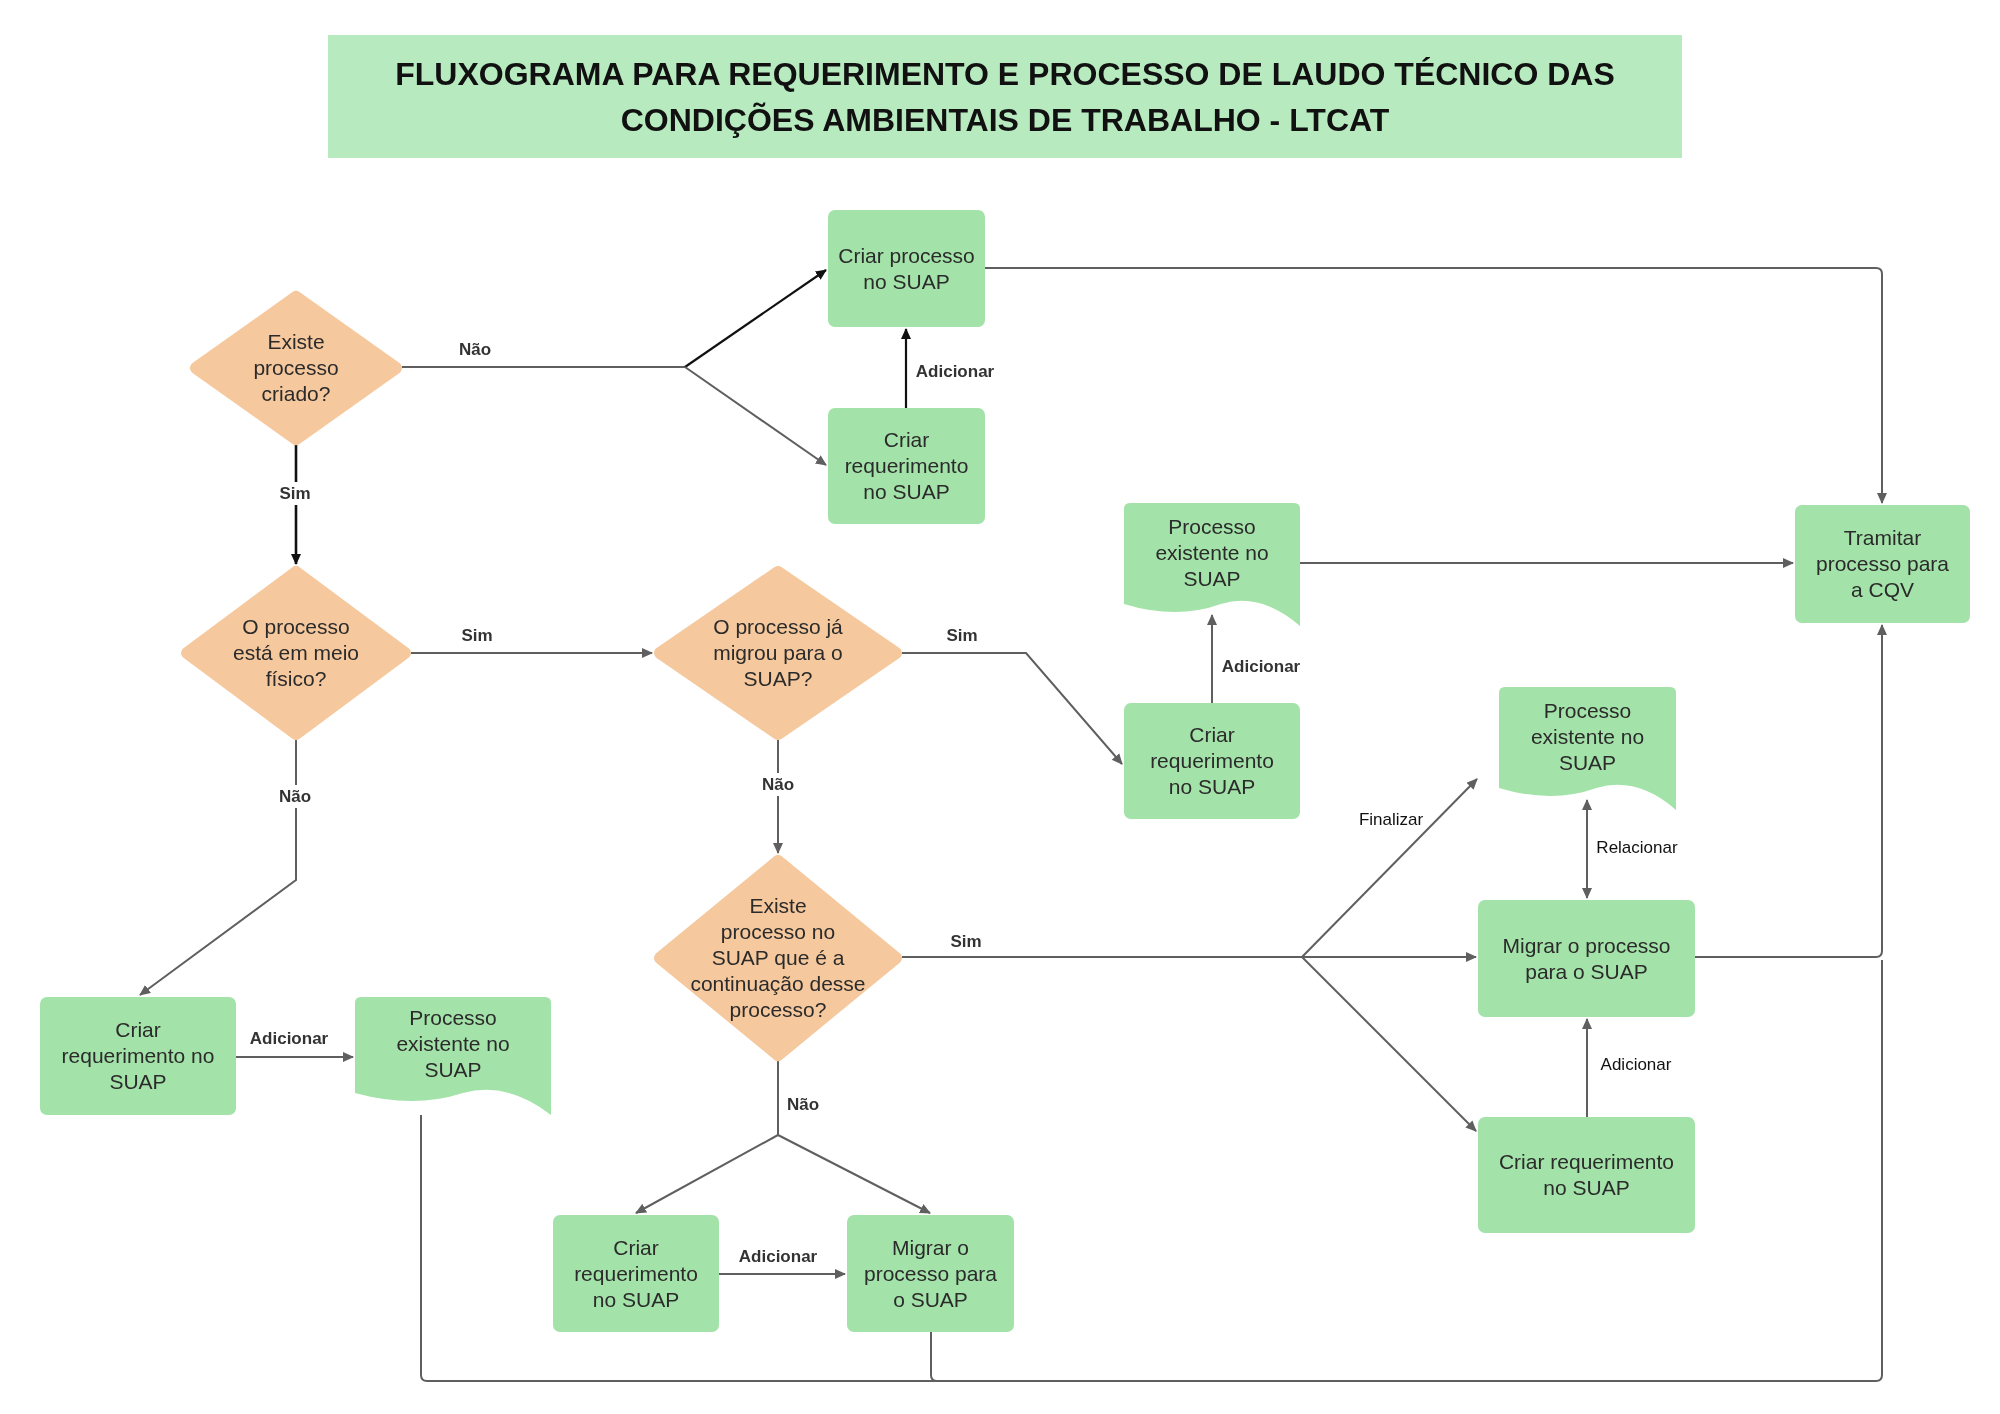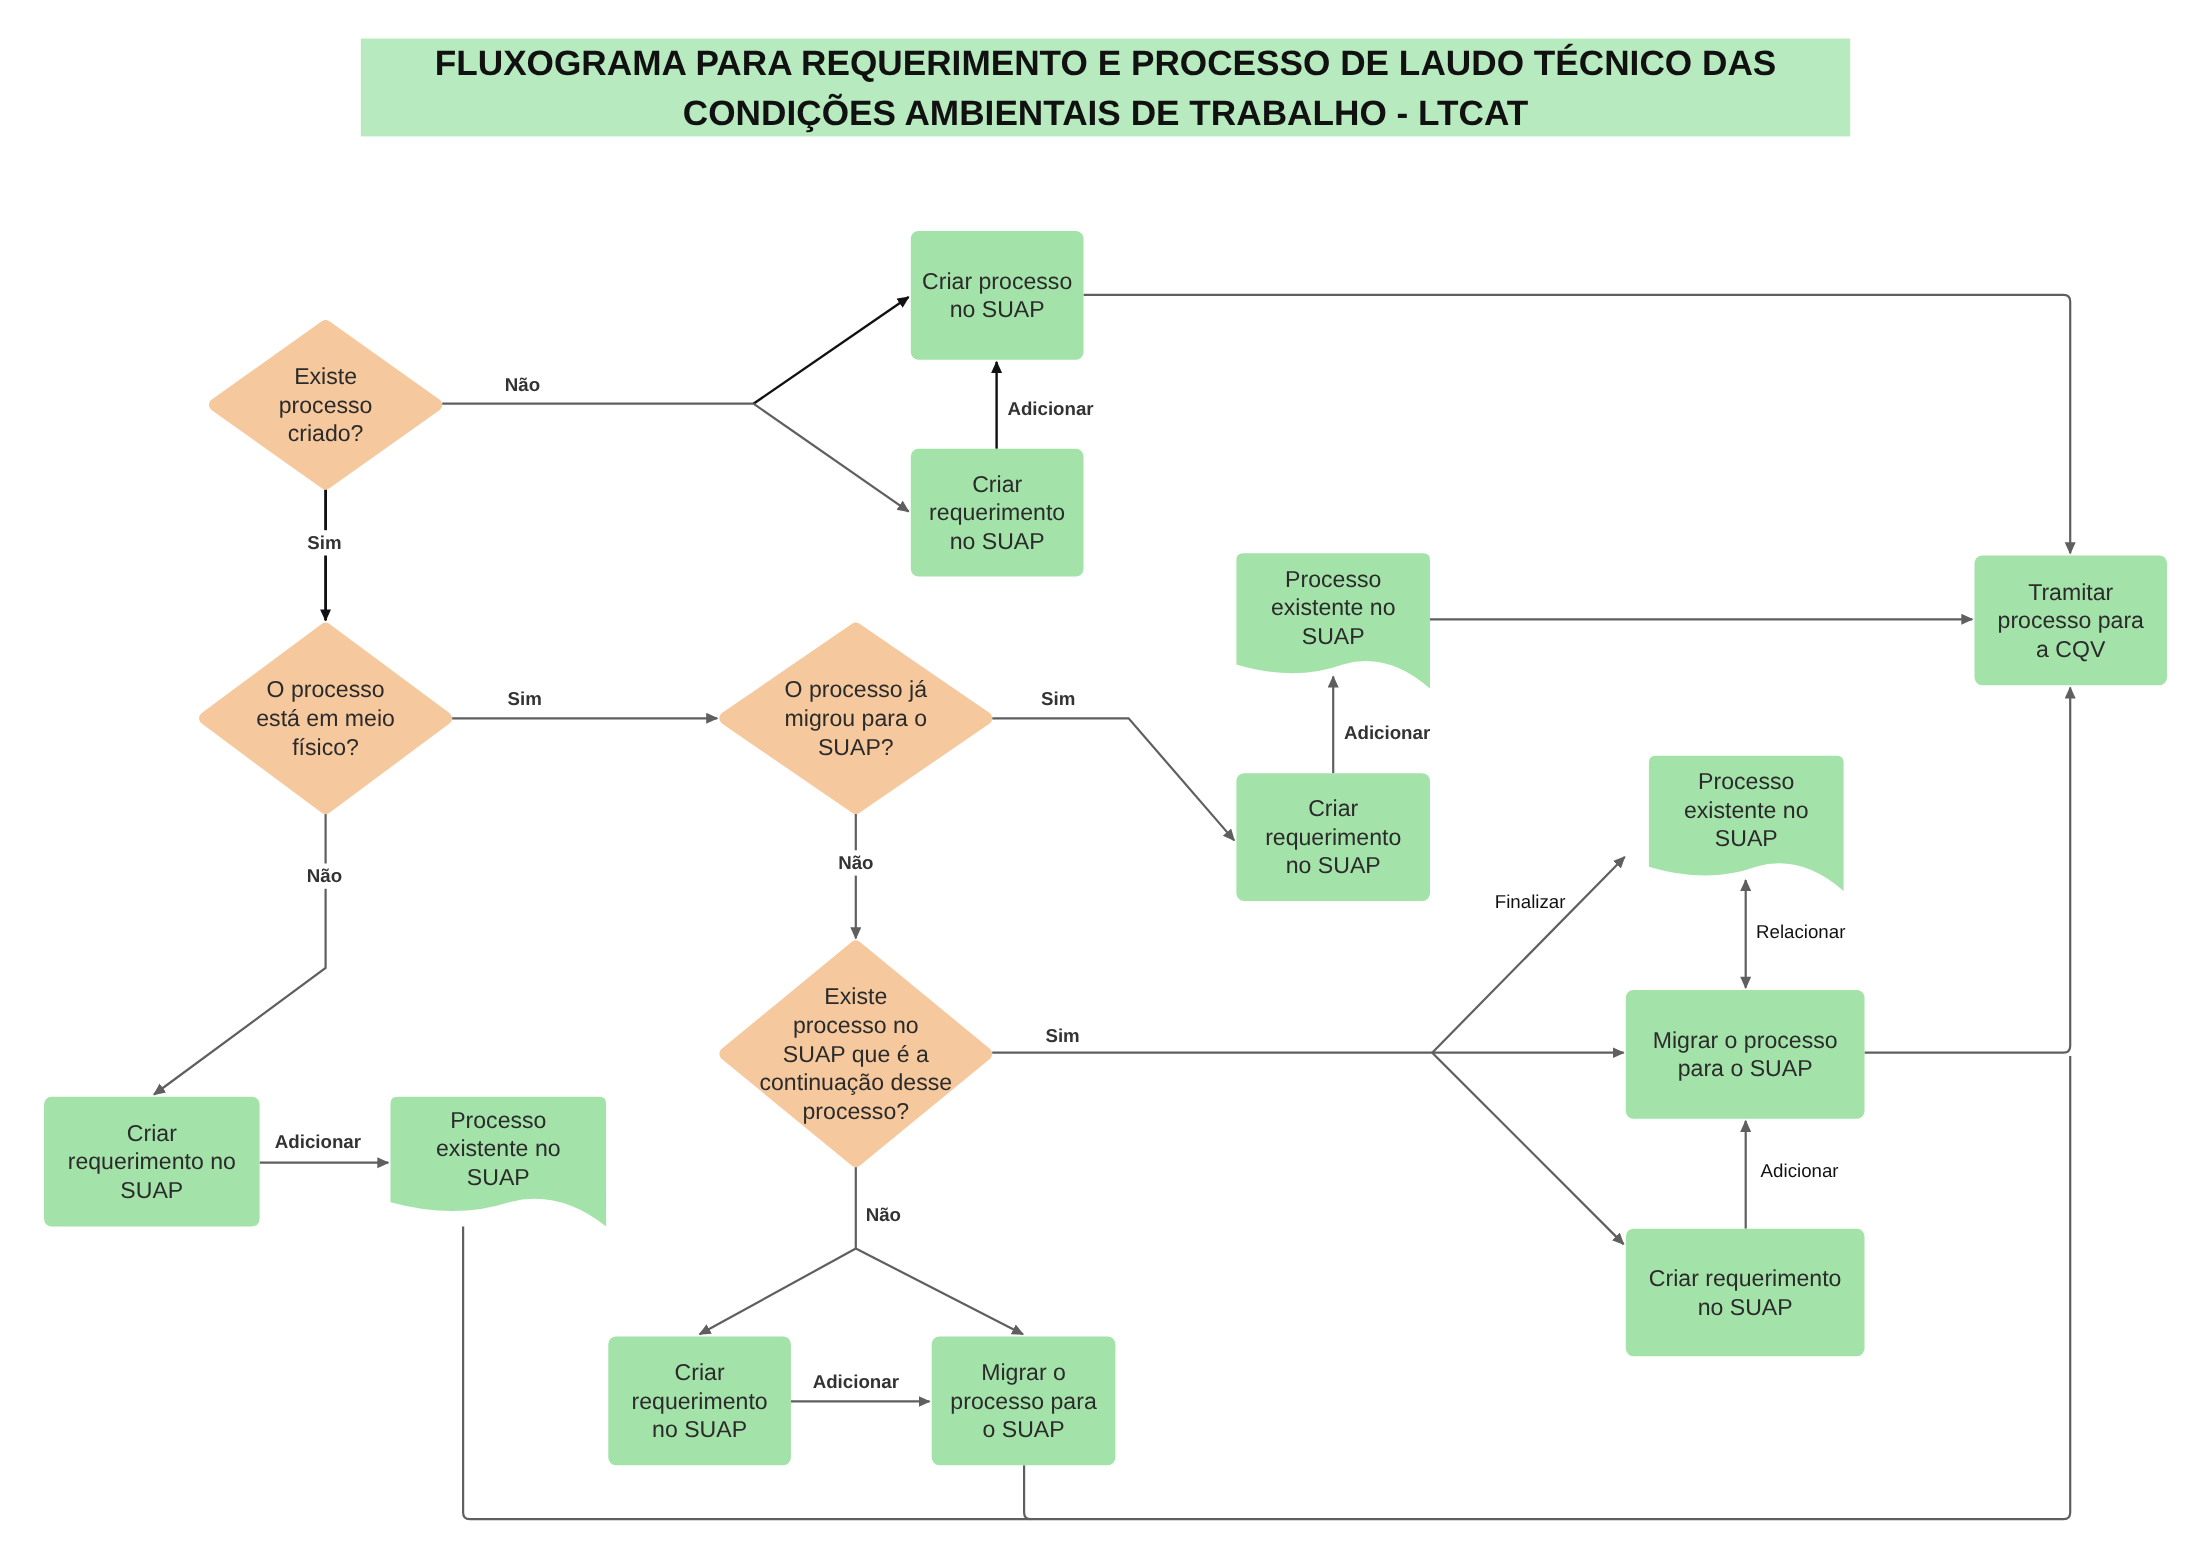--- a/index.html
+++ b/index.html
@@ -1,18 +1,18 @@
 <!DOCTYPE html>
 <html><head>
 <meta charset="utf-8">
 <style>
   html, body { margin:0; padding:0; background:#ffffff; }
   body { width:2000px; height:1414px; position:relative; overflow:hidden; font-family:"Liberation Sans", sans-serif; }
   #canvas { position:absolute; left:0; top:0; width:2000px; height:1414px; }
-  .title-banner { position:absolute; left:328px; top:35px; width:1354px; height:89px; background:#b7ebbf; display:flex; align-items:center; justify-content:center; }
+  .title-banner { position:absolute; left:328px; top:35px; width:1354px; height:123px; background:#b7ebbf; display:flex; align-items:center; justify-content:center; }
   .title-text { font-family:"Liberation Sans", sans-serif; font-weight:bold; font-size:32px; line-height:46px; color:#111; text-align:center; white-space:pre-line; }
   .node-label { font-family:"Liberation Sans", sans-serif; fill:#2b2b2b; font-size:21px; }
   .edge-label { font-family:"Liberation Sans", sans-serif; font-size:17px; fill:#333; font-weight:bold; }
   .edge-label.plain { font-weight:normal; fill:#111; }
 </style>
 </head>
 <body>
 
 <div class="title-banner">
   <div class="title-text">FLUXOGRAMA PARA REQUERIMENTO E PROCESSO DE LAUDO TÉCNICO DAS

